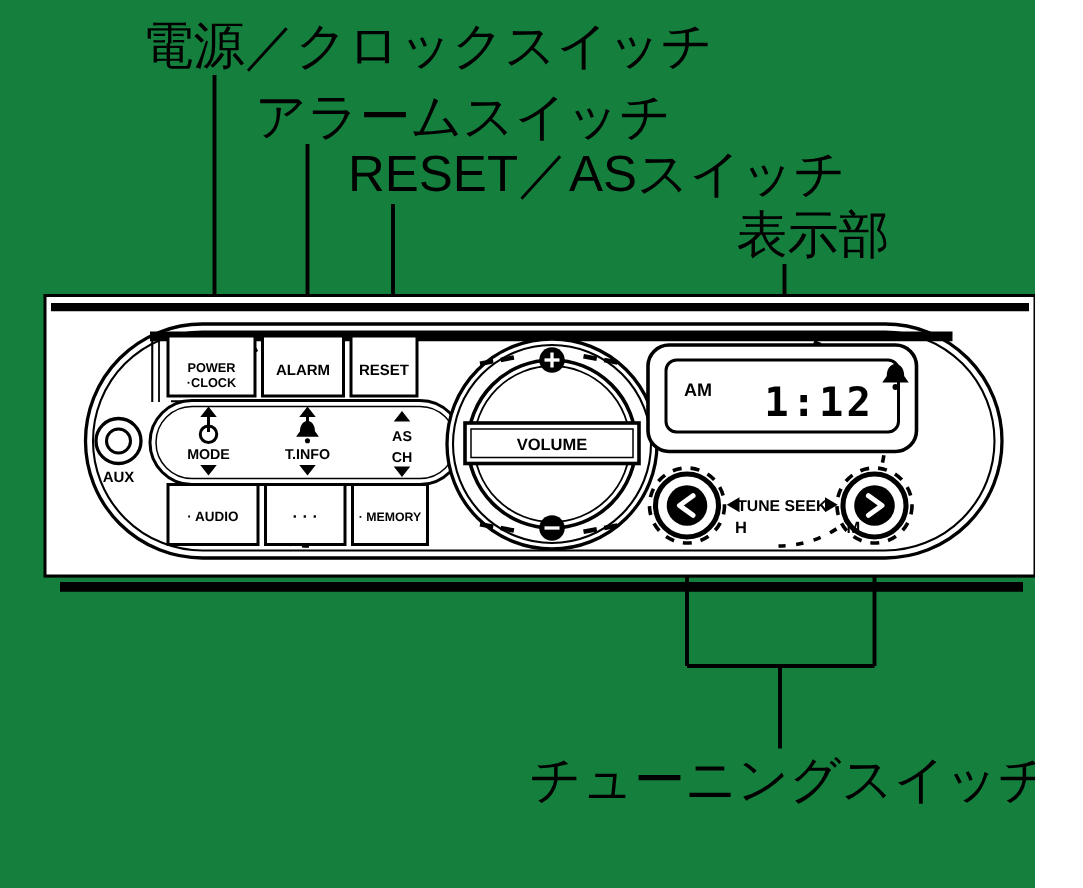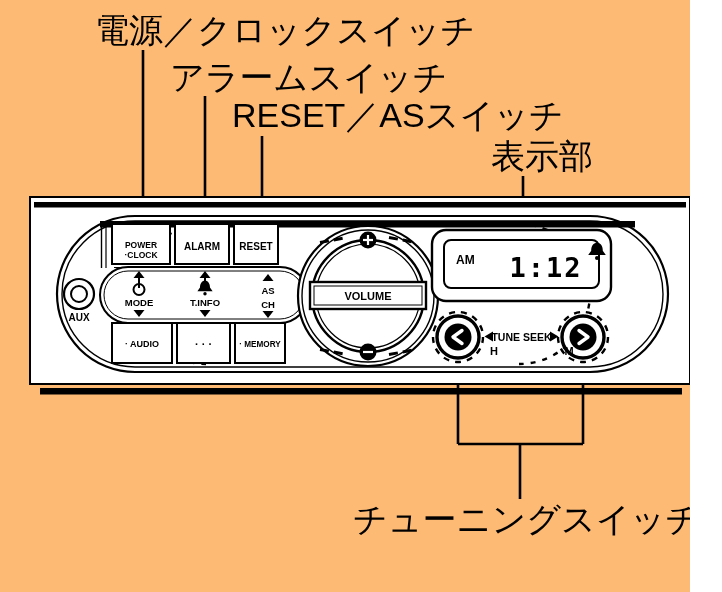--- a/index.html
+++ b/index.html
@@ -1,19 +1,19 @@
 <!DOCTYPE html>
 <html><head>
 <meta charset="utf-8">
 <style>
   html,body{margin:0;padding:0;background:#ffffff;}
   .page{
     position:relative;
     width:690px;height:592px;
-    background:#fdba74;
+    background:#15803d;
     font-family:"Liberation Sans", sans-serif;
     overflow:hidden;
   }
   svg text{fill:#000000;}
   .callout{
     font-size:34px;
     font-family:"Liberation Sans", sans-serif;
     fill:#000000;
   }
   .devlabel{font-weight:bold;font-family:"Liberation Sans", sans-serif;}

